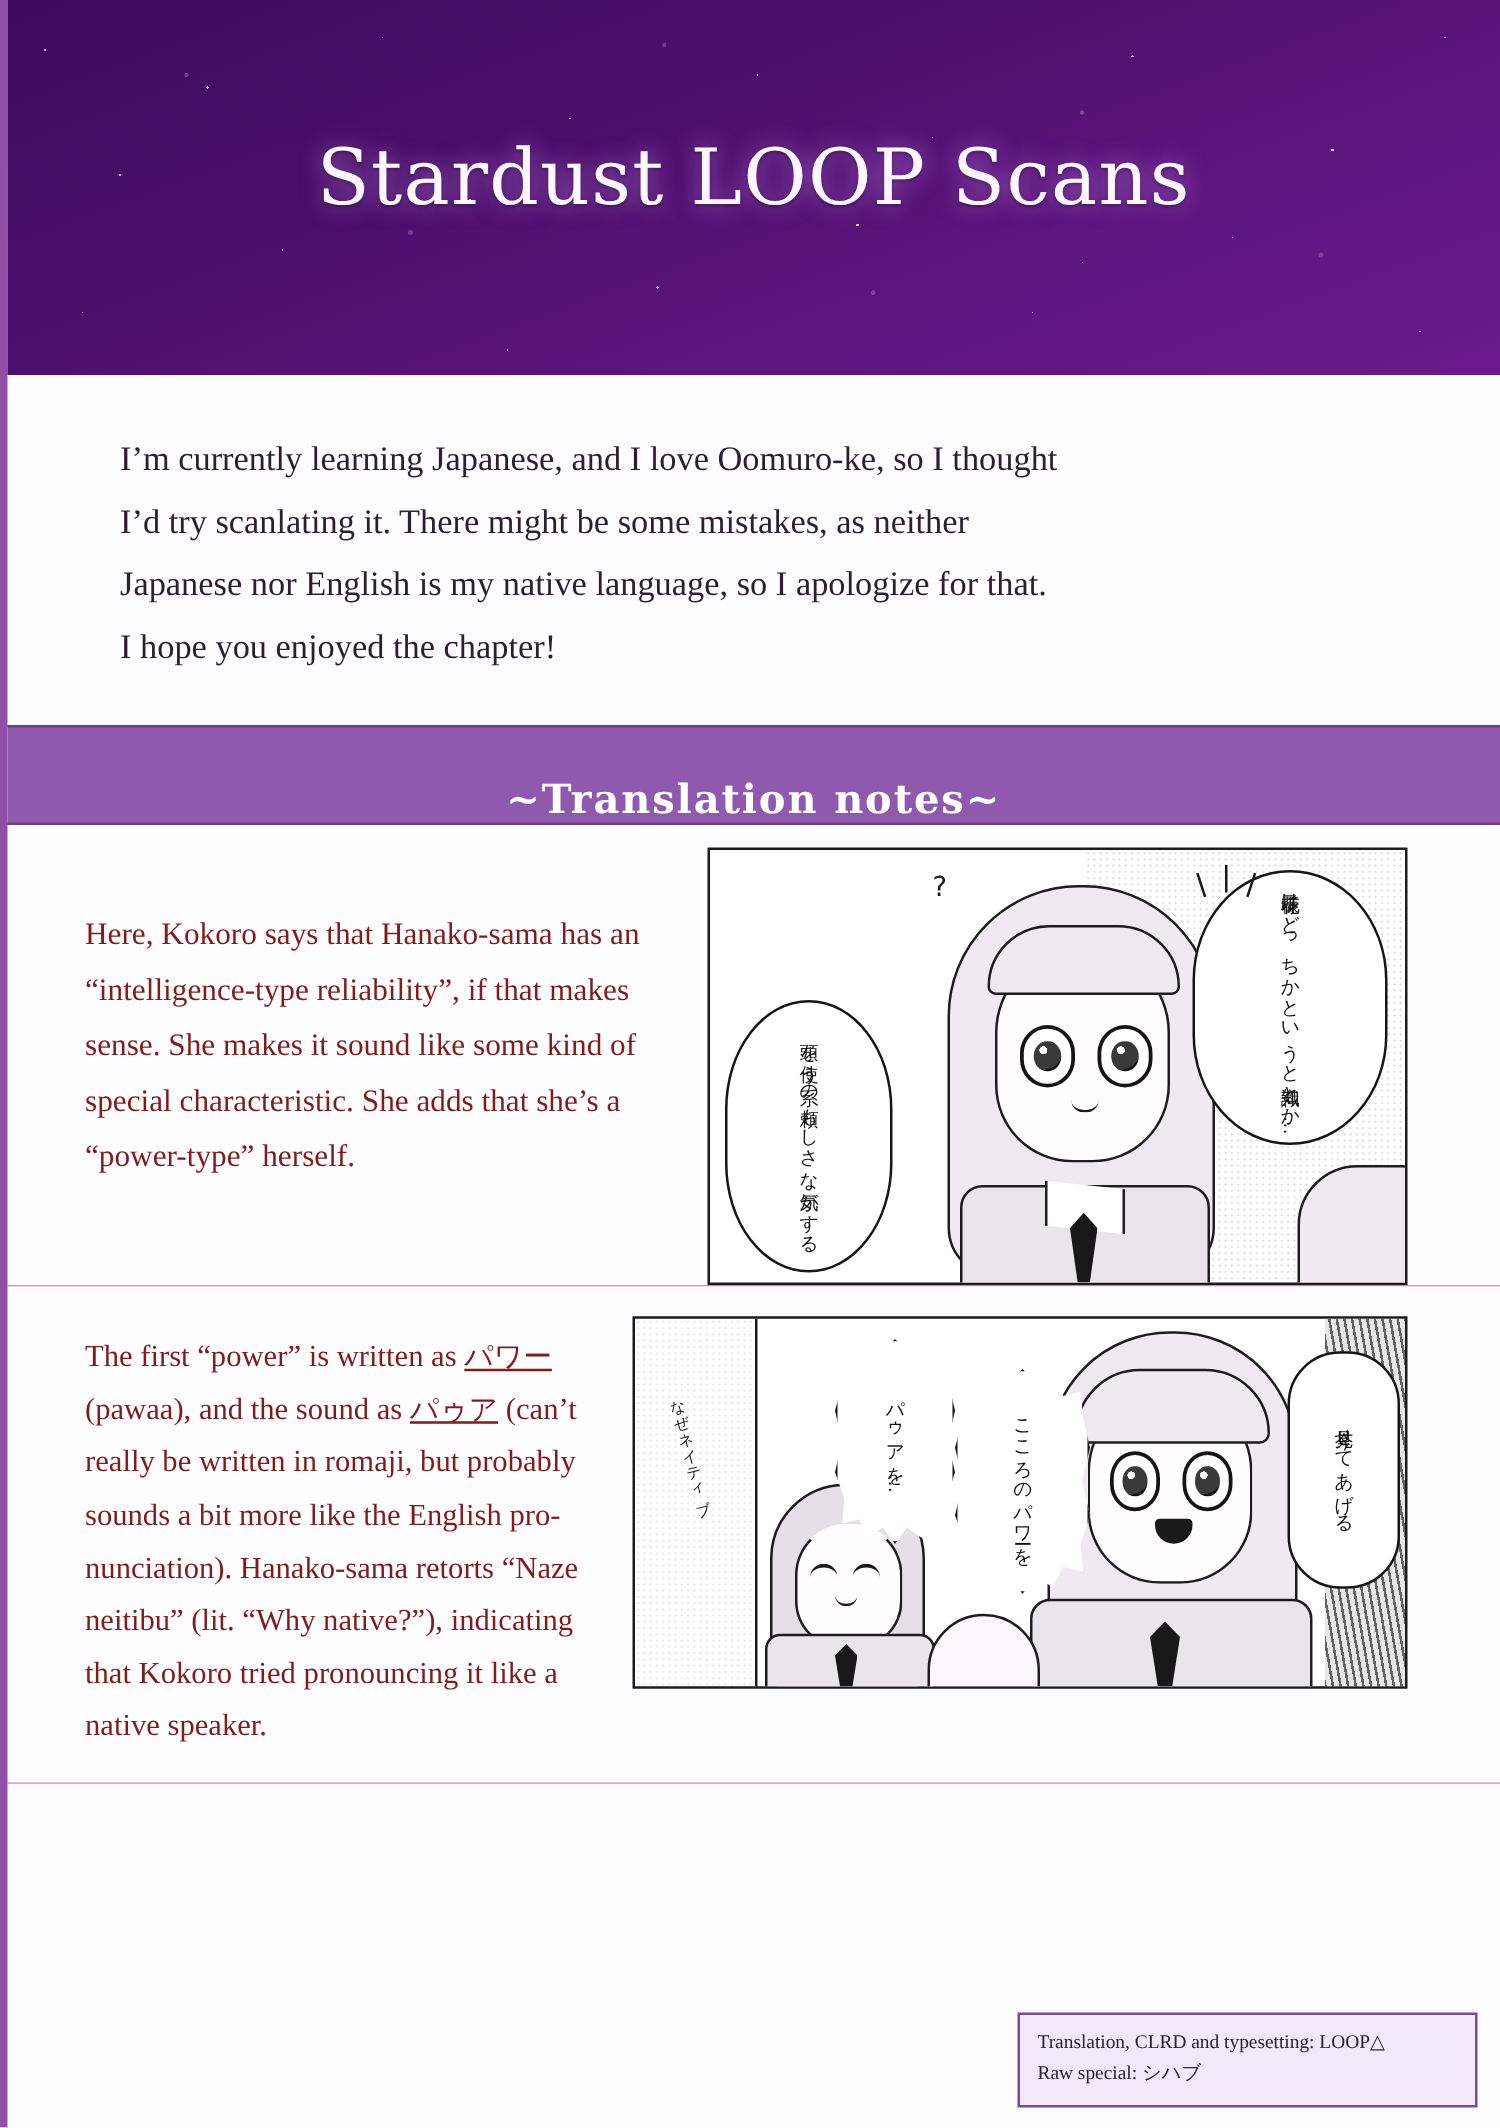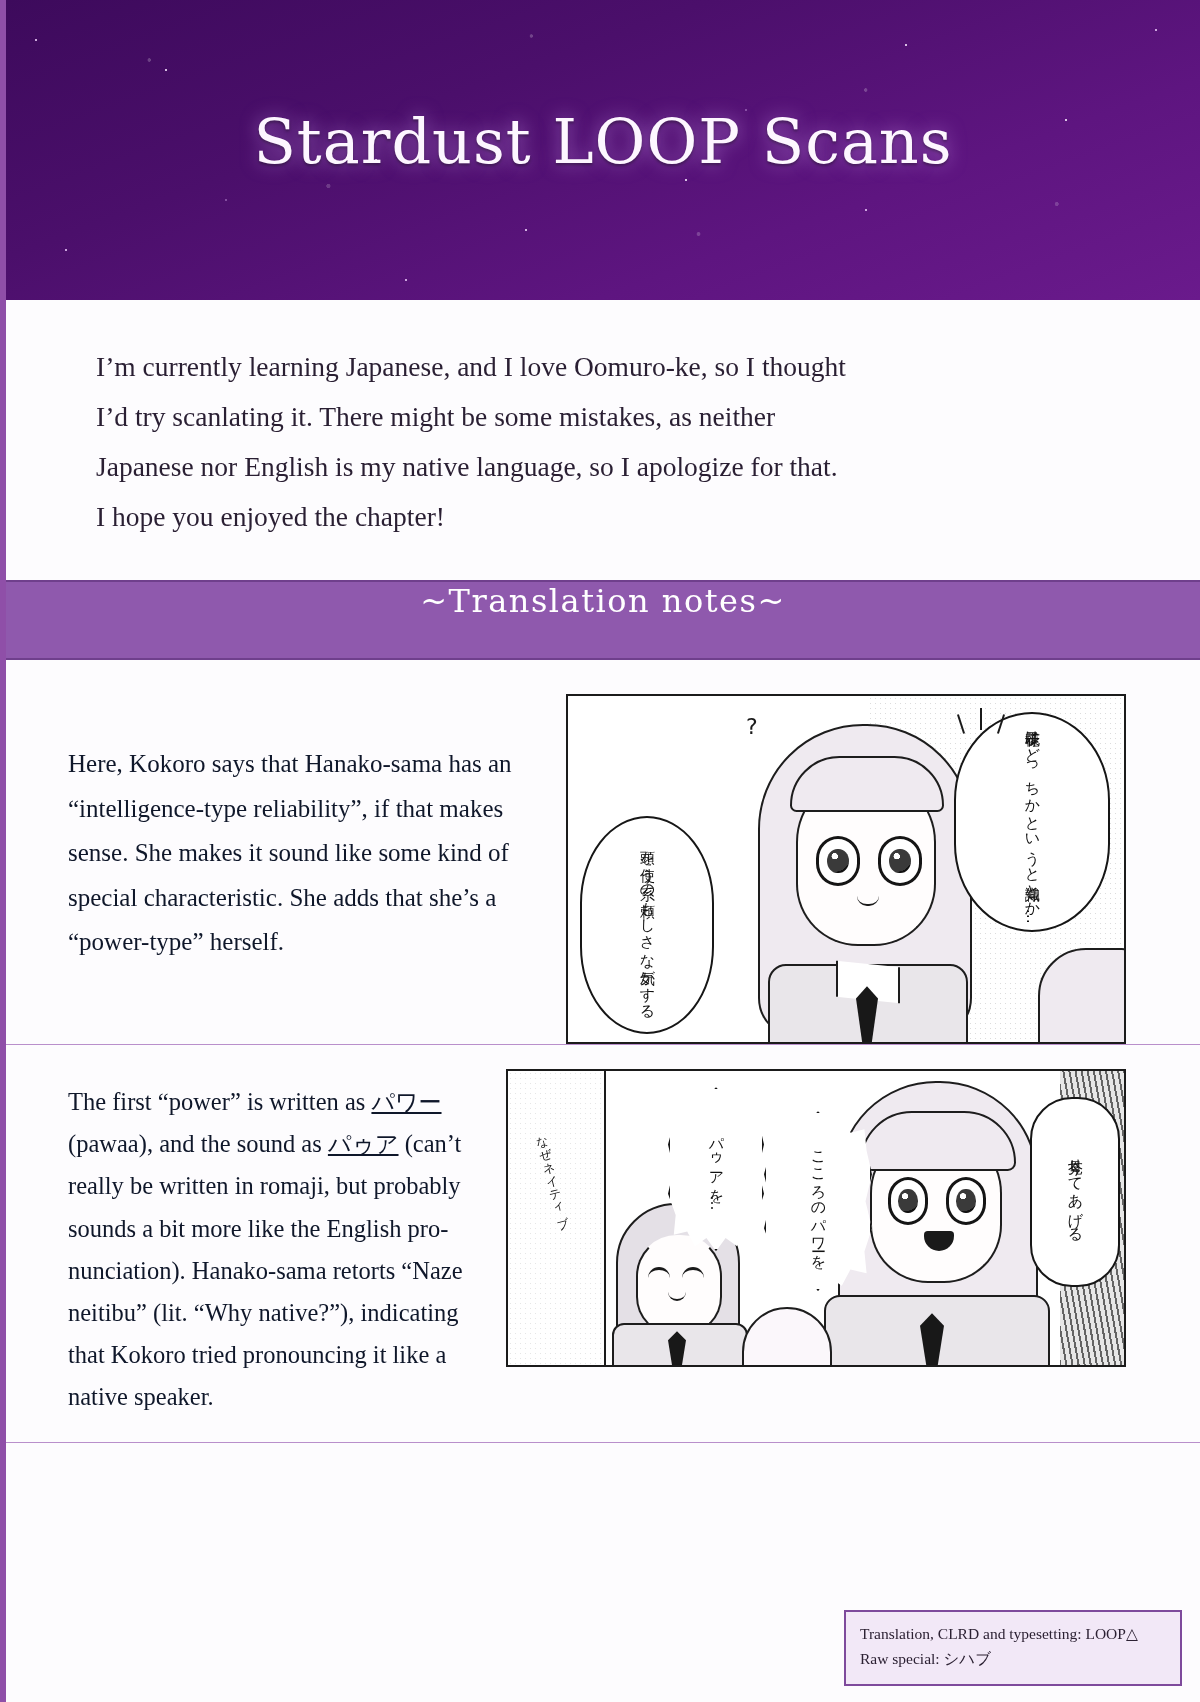--- a/index.html
+++ b/index.html
@@ -81,49 +81,50 @@
   .intro {
     padding: 42px 90px 30px 90px;
     font-size: 27.5px;
     line-height: 1.82;
     color: #2a1f33;
   }
   .intro p { margin: 0; }
 
   
   .notes-bar {
-    margin: 8px 0 16px 0;
+    margin: 8px 0 0 0;
     background: #8f59ad;
     border-top: 2px solid #6f3f8c;
     border-bottom: 2px solid #6f3f8c;
     height: 76px;
     display: flex;
-    align-items: flex-start;
+    align-items: flex-end;
     justify-content: center;
+    font-weight: bold;
   }
   .notes-bar .label {
     color: #ffffff;
     font-size: 32px;
     letter-spacing: 1.5px;
     font-family: "DejaVu Serif", serif;
   }
 
   
   .note-row {
     display: flex;
     align-items: flex-start;
     border-bottom: 1.5px solid #b98fcb;
     box-sizing: border-box;
   }
   .note-row:last-of-type { border-bottom: none; }
 
   .note-text {
     font-size: 25px;
     line-height: 1.78;
-    color: #0f172a;
+    color: #7f1d1d;
     box-sizing: border-box;
   }
   .note-1 .note-text { width: 560px; padding: 66px 30px 40px 62px; }
   .note-1 .note-art  { width: 578px; padding-top: 18px; }
 
   .note-2 .note-text { width: 500px; padding: 36px 20px 24px 62px; font-size: 24.5px; line-height: 1.72; }
   .note-2 .note-art  { width: 638px; padding-top: 24px; }
 
   .jp { font-family: "DejaVu Sans", sans-serif; font-size: 23px; text-decoration: underline; }
 
@@ -224,21 +225,21 @@
   .credits {
     position: absolute;
     right: 18px;
     bottom: 16px;
     border: 2px solid #7e4a9c;
     background: #f2e8f7;
     padding: 10px 14px 12px 14px;
     font-size: 15.5px;
     line-height: 1.6;
     color: #2c2133;
-    width: 338px;
+    width: 368px;
     box-sizing: border-box;
     margin-top: 44px;
   }
   .credits div { white-space: nowrap; }
 </style>
 </head>
 <body>
 
 <div class="page">
 

